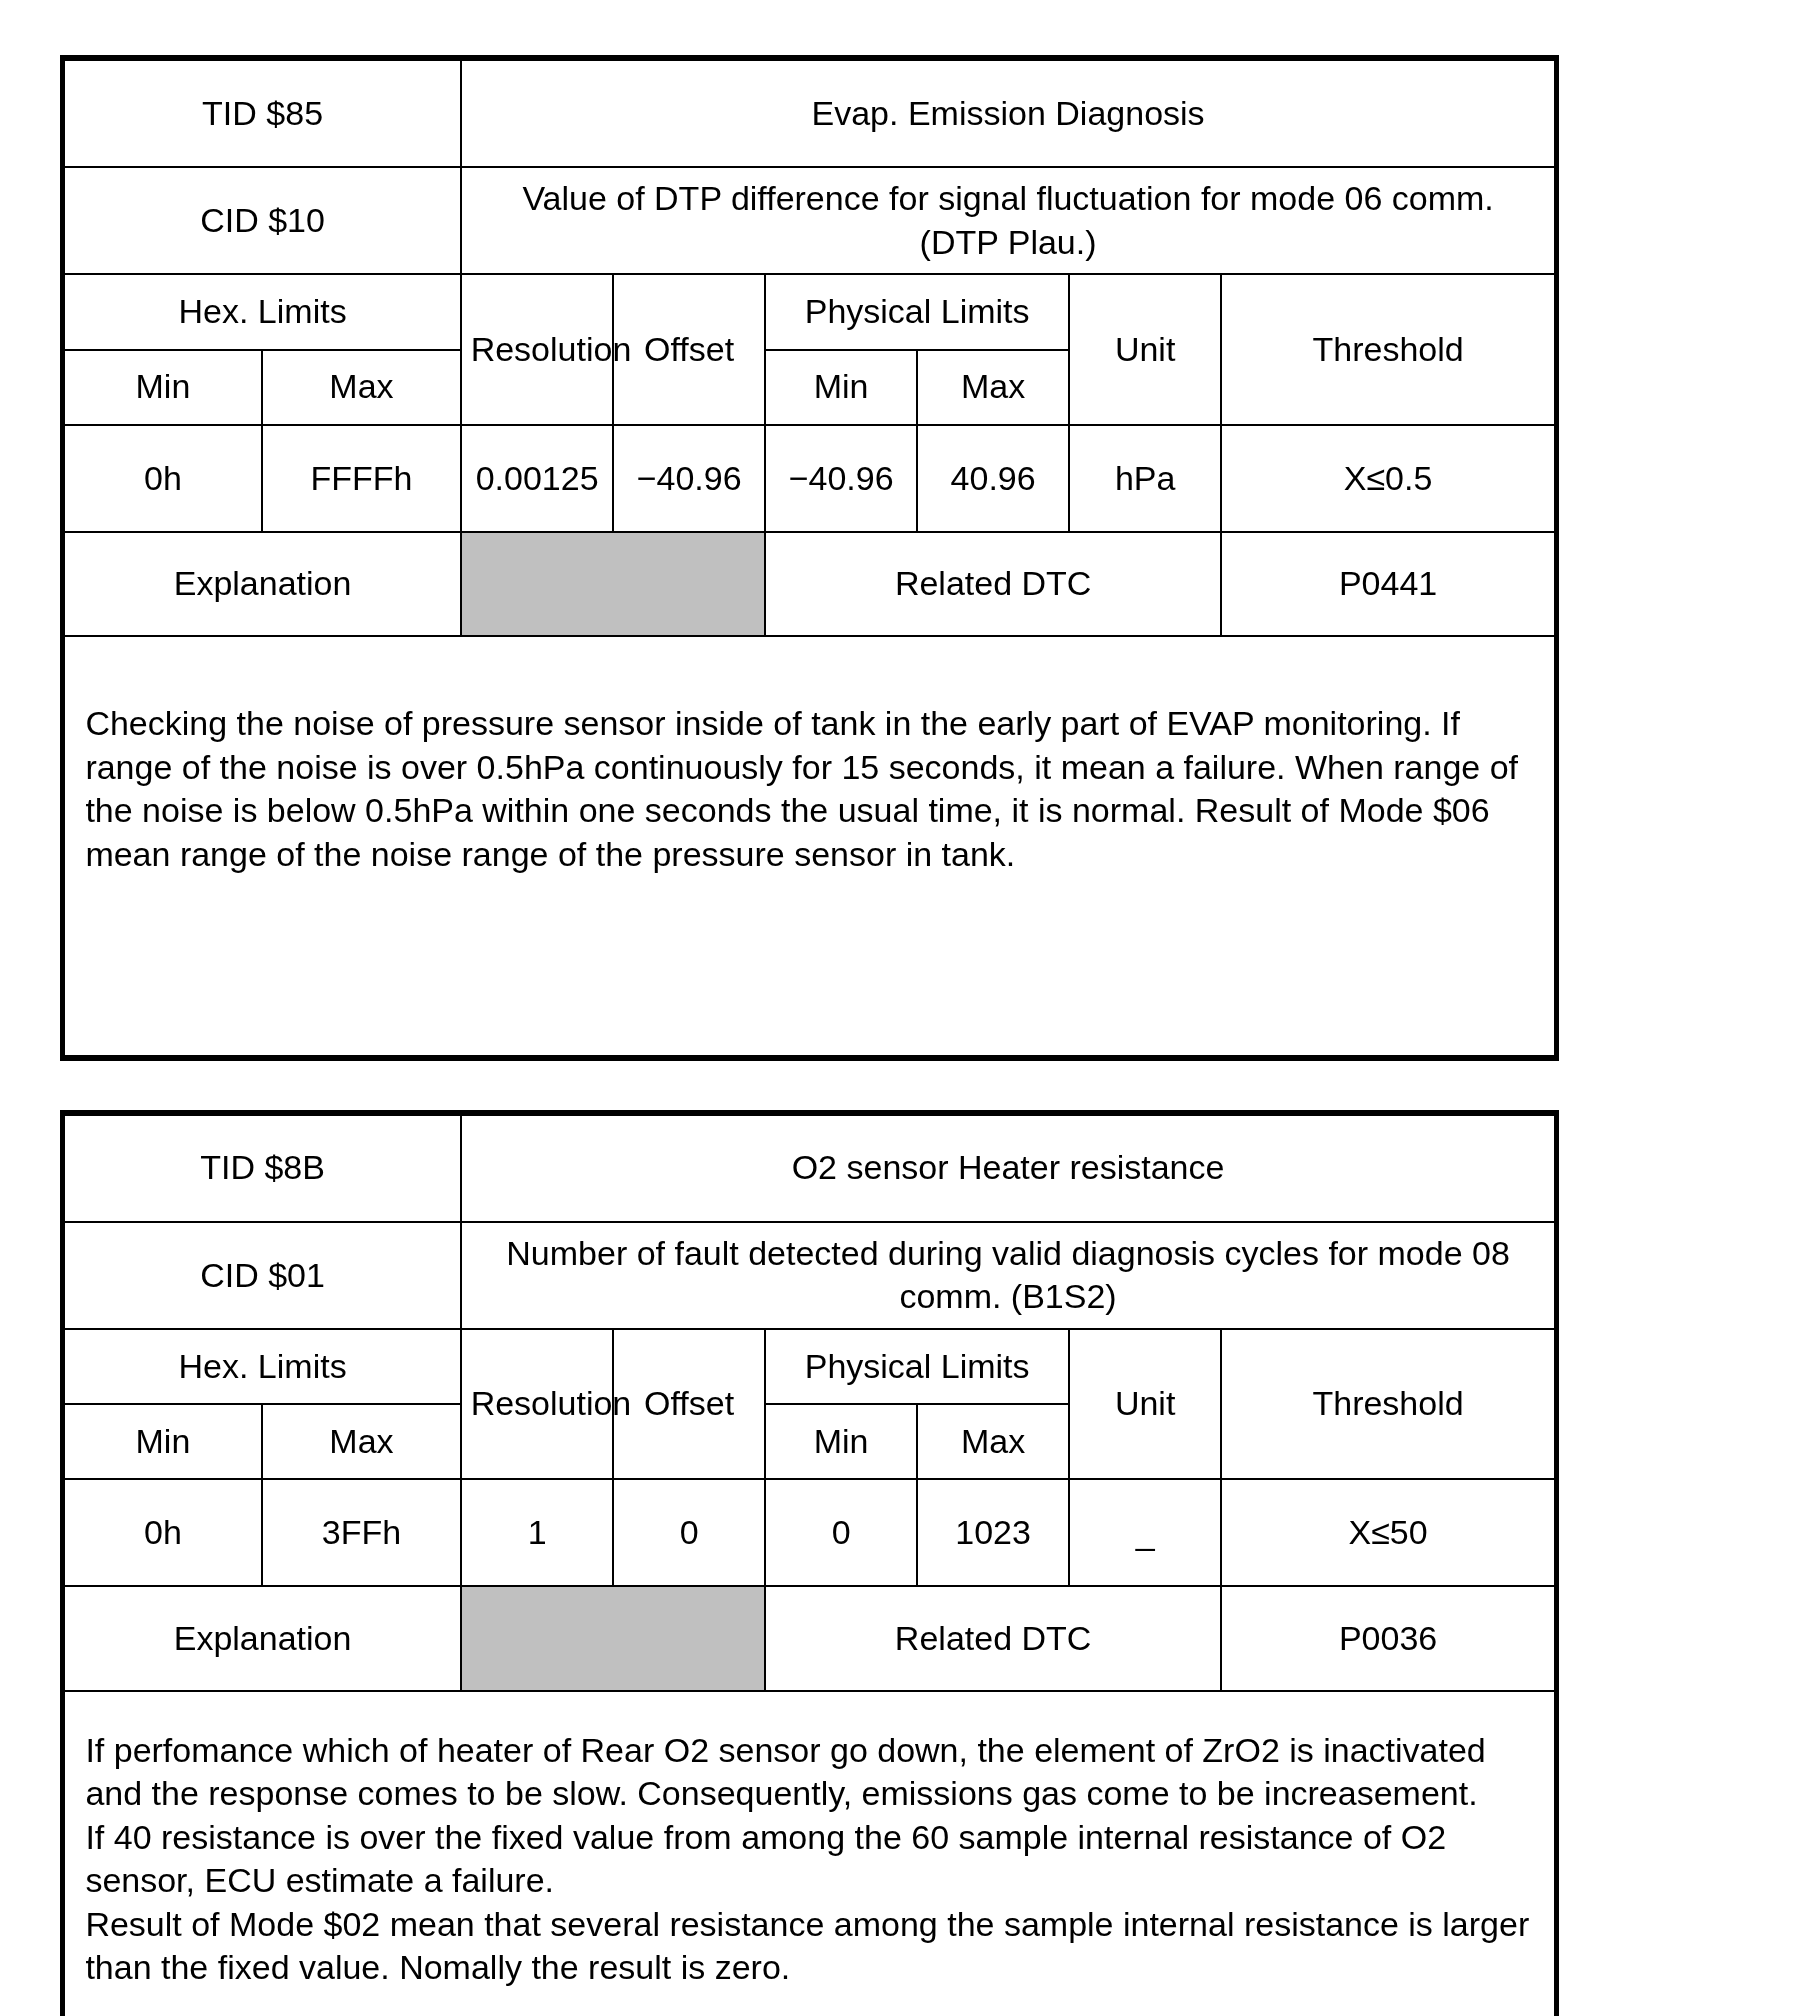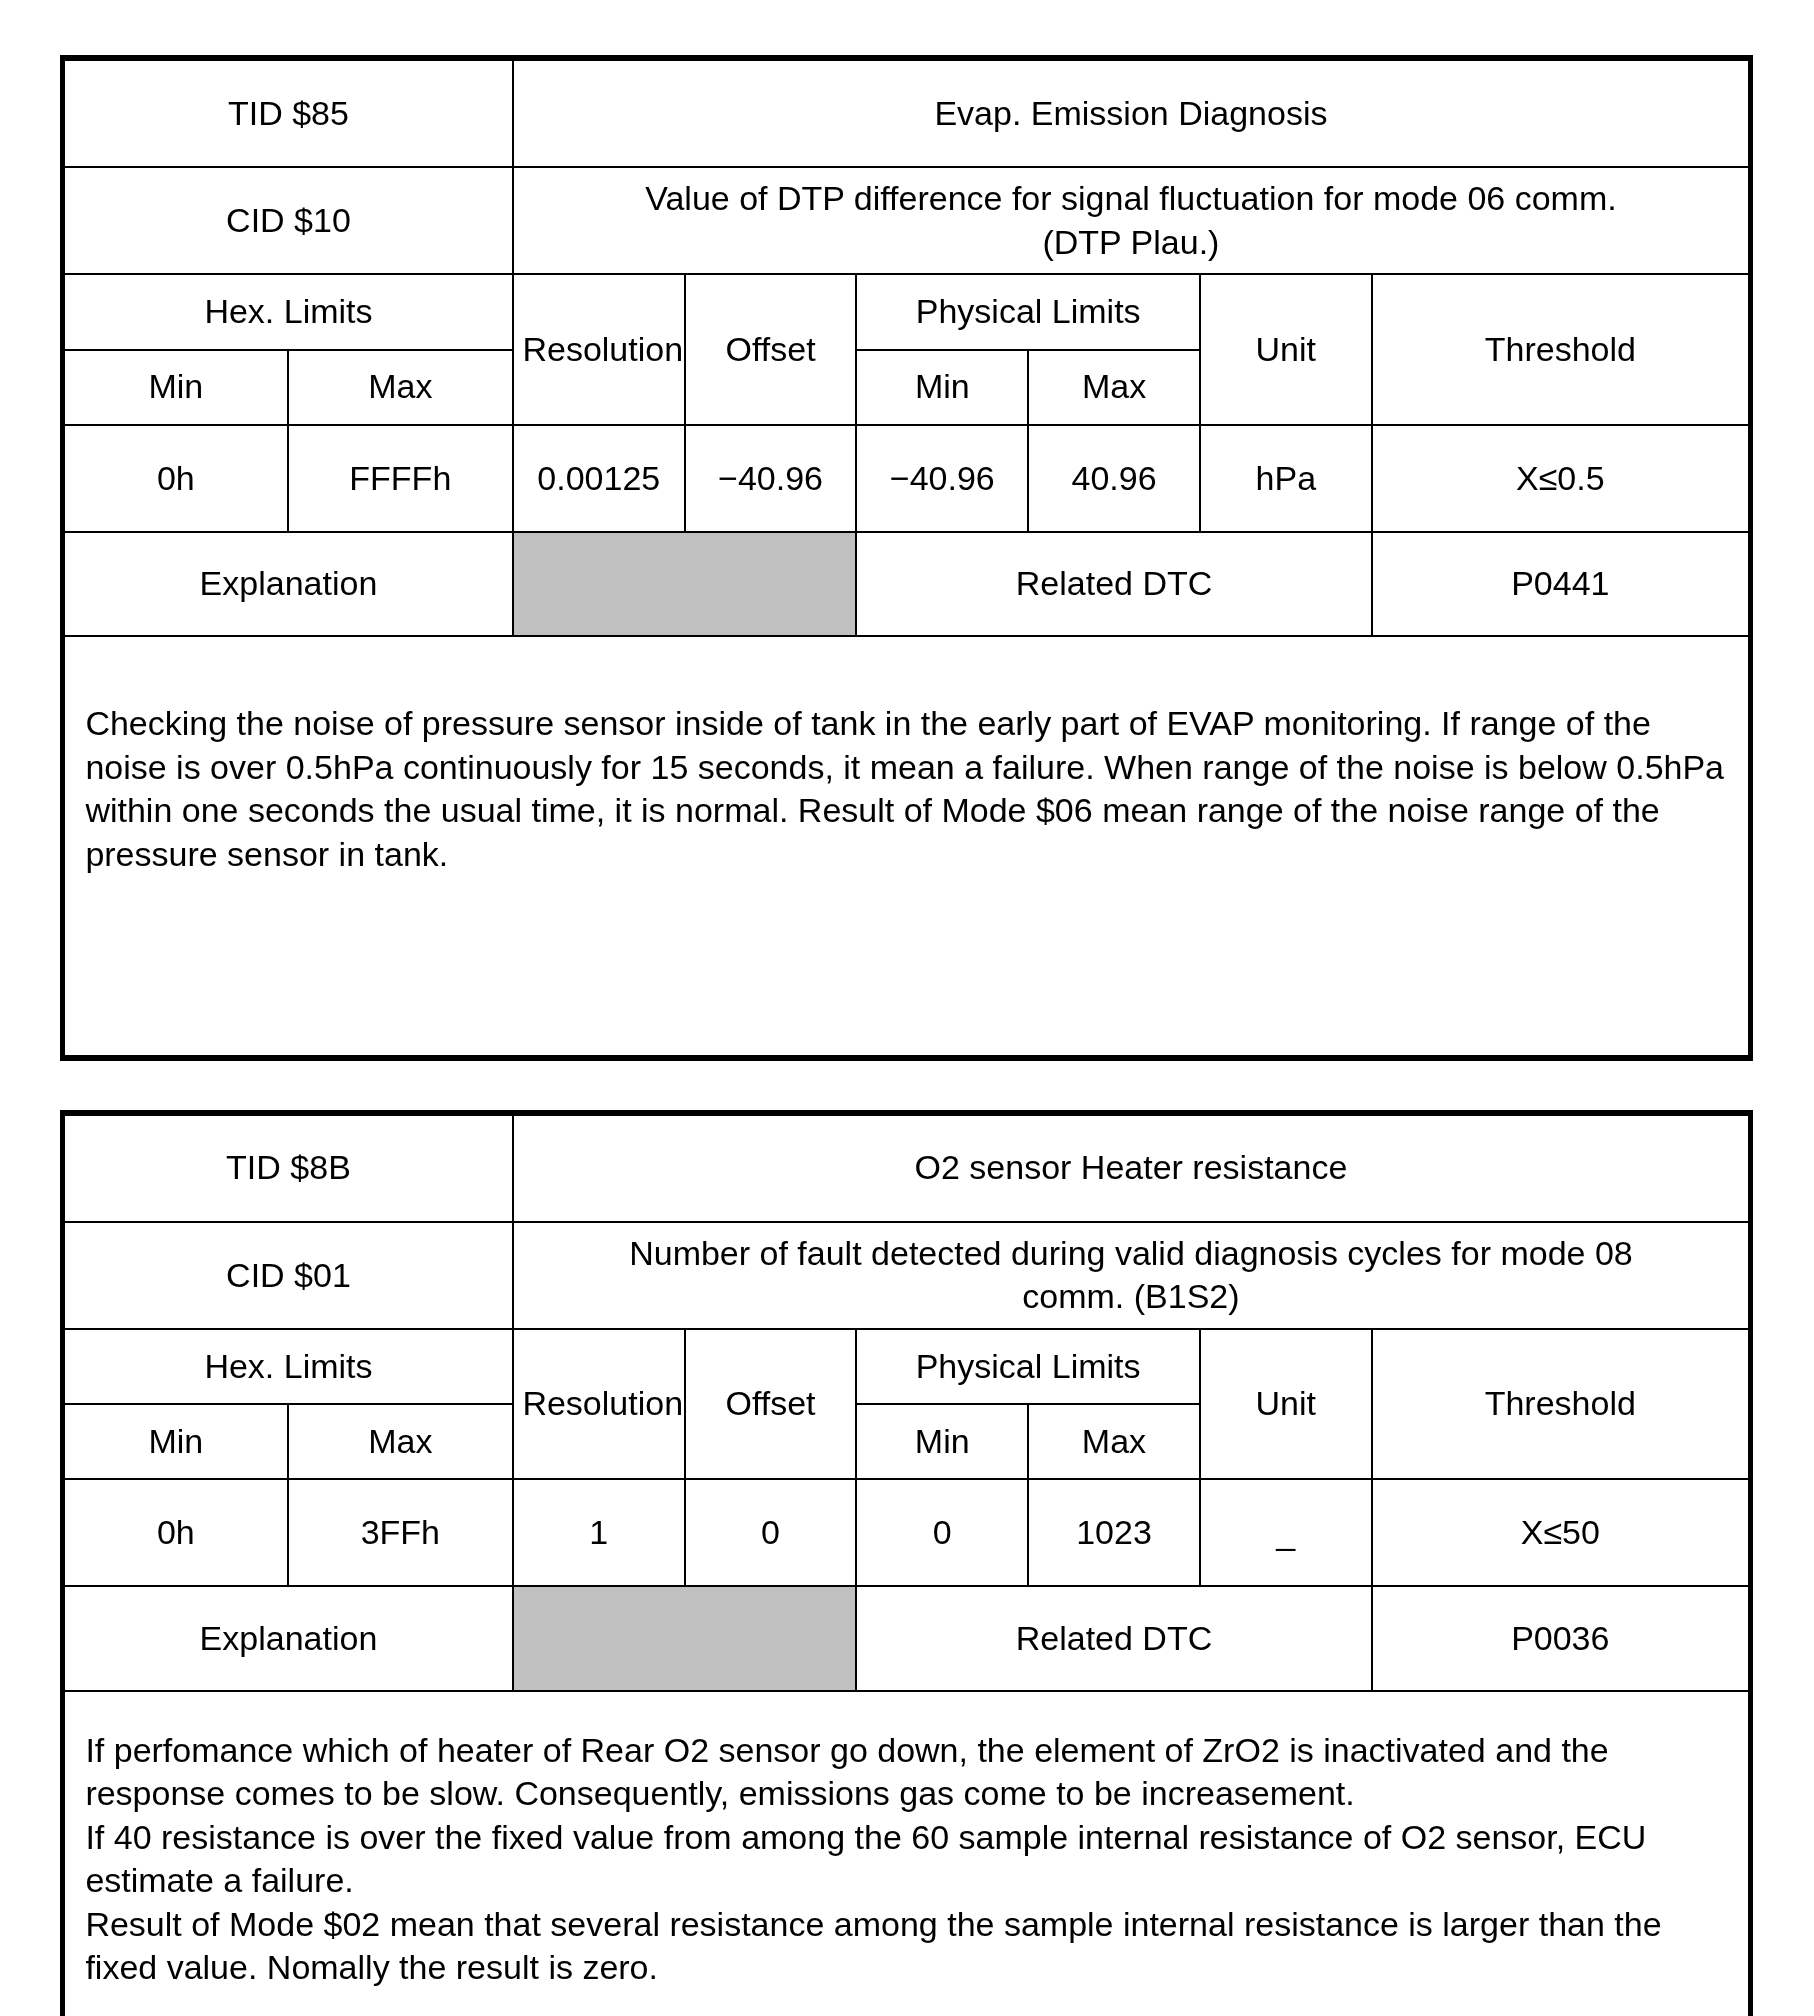--- a/index.html
+++ b/index.html
@@ -16,21 +16,21 @@
   }
 
   .page {
     position: absolute;
     left: 60px;
     top: 55px;
     width: 1693px;
   }
 
   table.diag {
-    width: 1693px;
+    width: 1499px;
     border-collapse: collapse;
     table-layout: fixed;
     border: 5.1px solid #000;
     background: #fff;
     margin-bottom: 49px;
   }
   table.diag td {
     border: 2.6px solid #000;
     text-align: center;
     vertical-align: middle;

